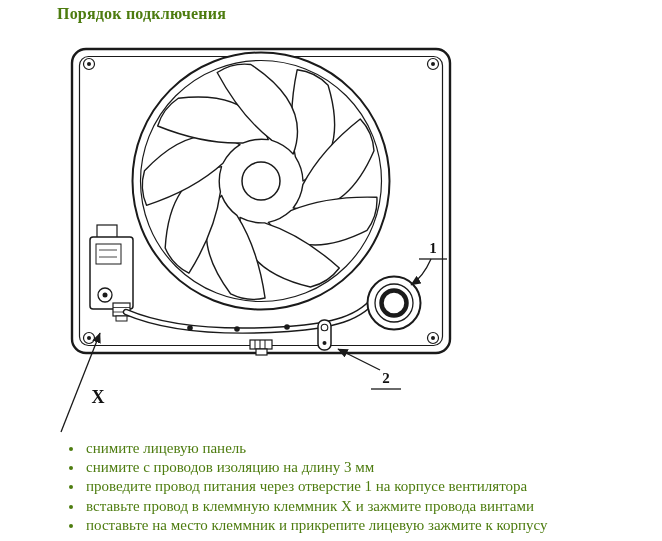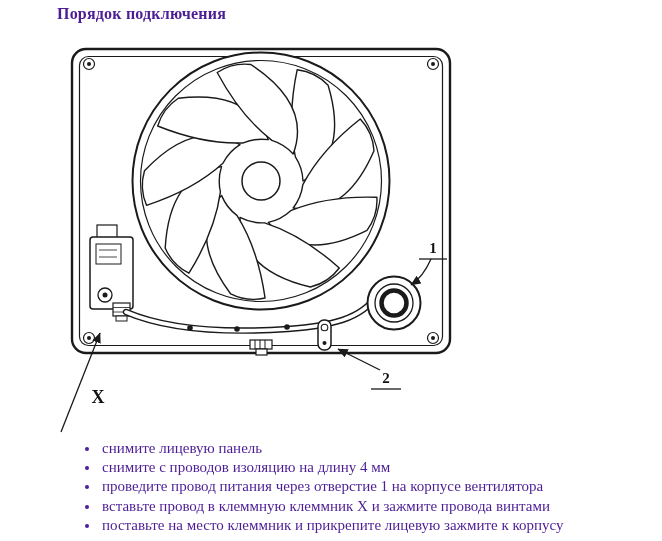--- a/index.html
+++ b/index.html
@@ -1,28 +1,28 @@
 <!DOCTYPE html>
 <html><head>
 <meta charset="utf-8">
 <style>
   html,body { margin:0; padding:0; background:#ffffff; }
   .page {
     position:relative; width:662px; height:541px; overflow:hidden;
-    background:#ffffff; color:#4c1d95;
+    background:#ffffff; color:#4d7c0f;
     font-family:"Liberation Serif", serif;
   }
   .title {
     position:absolute; left:57px; top:5px; margin:0;
     font-size:16px; font-weight:bold; letter-spacing:0.2px;
   }
   .figure { position:absolute; left:0; top:33px; margin:0; width:662px; height:412px; }
   .figure svg { display:block; }
   .instr {
-    position:absolute; left:84px; top:439px; margin:0; padding:0 0 0 16px;
+    position:absolute; left:68px; top:439px; margin:0; padding:0 0 0 16px;
     list-style:disc outside; font-size:15px; line-height:19.2px; width:540px;
   }
   .instr li { margin:0; padding-left:2px; }
   svg text { font-family:"Liberation Serif", serif; font-weight:bold; fill:#111; }
   .lbl-num { font-size:15px; }
   .lbl-x { font-size:18px; }
 </style>
 </head>
 <body>
 
@@ -130,19 +130,19 @@
 
       <g>
         <path d="M61,399 L100,300" fill="none" stroke="#1a1a1a" stroke-width="1.3" marker-end="url(#arrowhead)"></path>
         <text class="lbl-x" x="98" y="370" text-anchor="middle">X</text>
       </g>
     </svg>
   </figure>
 
   <ul class="instr">
     <li>снимите лицевую панель</li>
-    <li>снимите с проводов изоляцию на длину 4 мм</li>
+    <li>снимите с проводов изоляцию на длину 3 мм</li>
     <li>проведите провод питания через отверстие 1 на корпусе вентилятора</li>
     <li>вставьте провод в клеммную клеммник Х и зажмите провода винтами</li>
     <li>поставьте на место клеммник и прикрепите лицевую зажмите к корпусу</li>
   </ul>
 
 </div>
 
 </body></html>

